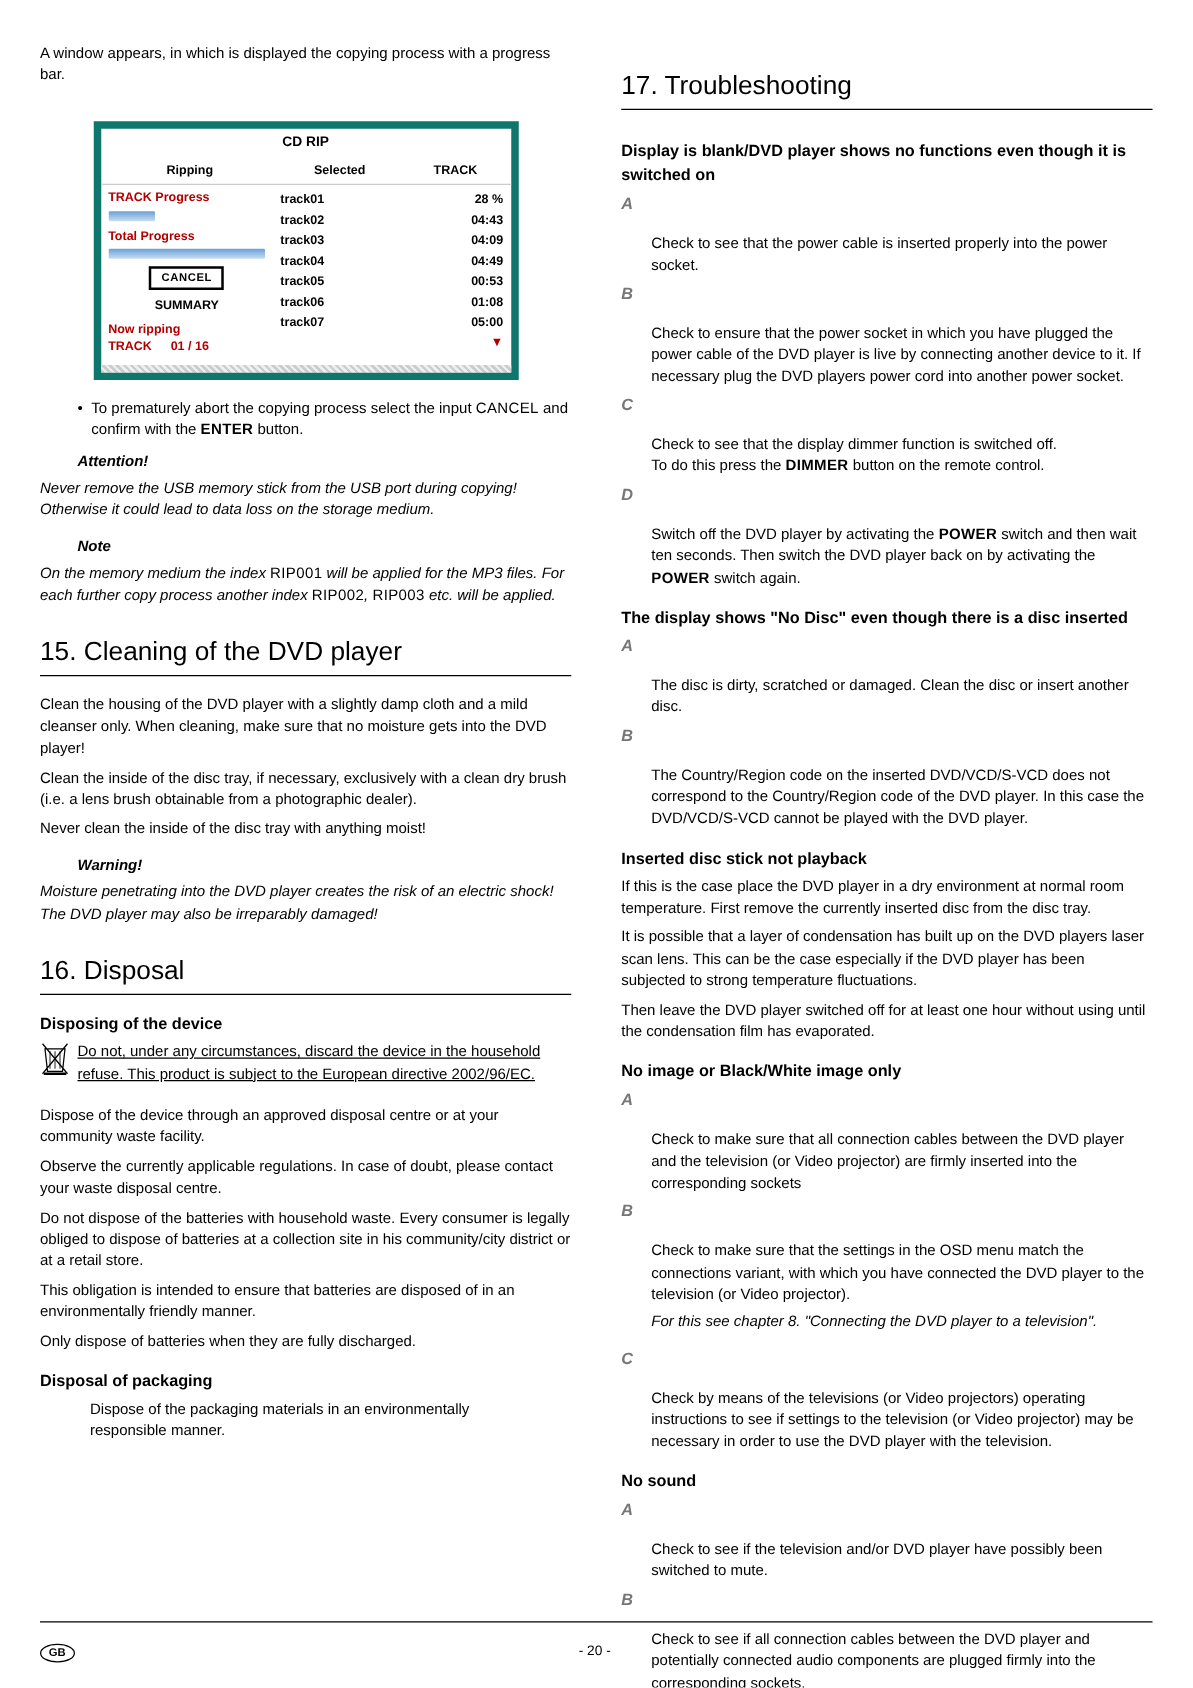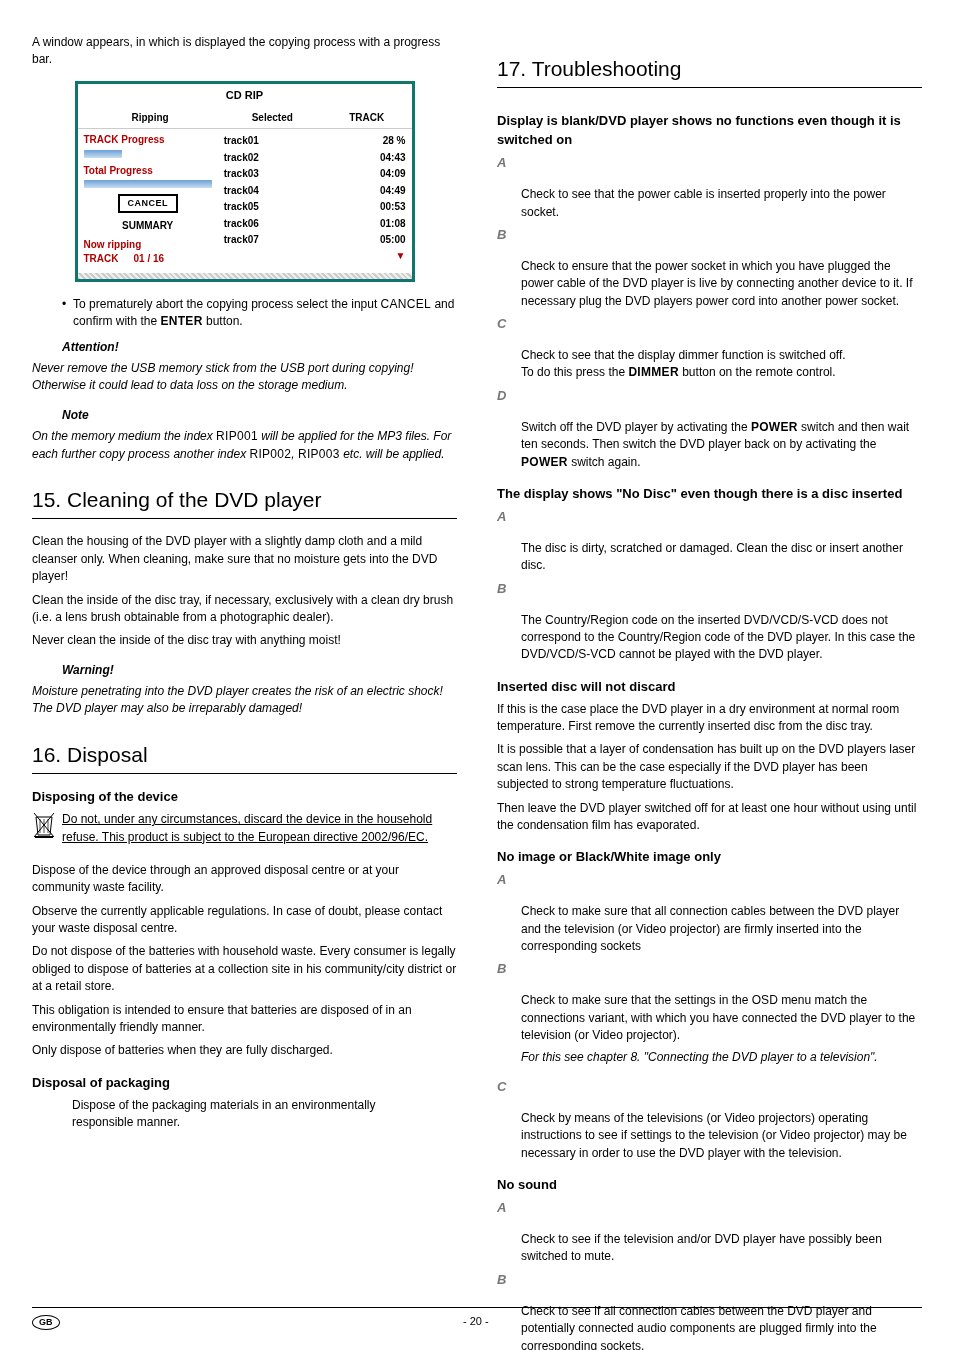--- a/index.html
+++ b/index.html
@@ -14,22 +14,22 @@
     padding: 34px 32px 20px 32px;
     position: relative;
   }
   .columns { display: flex; gap: 40px; }
   .col { flex: 1; }
   p { margin-bottom: 6px; }
 
   
   .cdrip {
     width: 340px;
-    margin: 12px auto 14px auto;
-    border: 3px solid #0f766e;
+    margin: 28px auto 14px auto;
+    border: 6px solid #0f766e;
     background: #fff;
     font-size: 10px;
     padding: 4px 0 0 0;
   }
   .cdrip-title { text-align: center; font-weight: bold; font-size: 11px; padding-bottom: 4px; }
   .cdrip-header { display: flex; border-bottom: 1px solid #ccc; font-weight: bold; padding: 3px 6px; }
   .cdrip-header .hl { flex: 1.2; text-align: center; }
   .cdrip-header .hm { flex: 1; text-align: center; }
   .cdrip-header .hr { flex: 0.7; text-align: center; }
   .cdrip-body { display: flex; }
@@ -61,21 +61,21 @@
 
   .bin-icon { width: 24px; height: 28px; float: left; margin-right: 6px; position: relative; }
   .bin-icon svg { width: 100%; height: 100%; }
 
   .abc { display: flex; margin-bottom: 5px; }
   .abc .letter { font-weight: bold; font-style: italic; color: #777; width: 24px; font-size: 13px; flex-shrink: 0; }
   .abc .txt { flex: 1; margin-top: 32px; }
 
   .right-h1 { font-size: 21px; font-weight: normal; border-bottom: 1px solid #000; padding-bottom: 3px; margin: 20px 0 24px 0; }
 
-  .footer { position: absolute; bottom: 20px; left: 32px; right: 32px; border-top: 0.5px solid #000; padding-top: 6px; font-size: 11px; display:flex; align-items:center; }
+  .footer { position: absolute; bottom: 20px; left: 32px; right: 32px; border-top: 0.5px solid #000; padding-top: 16px; font-size: 11px; display:flex; align-items:center; }
   .gb { border: 1px solid #000; border-radius: 50%; padding: 0 6px; font-size: 9px; font-weight: bold; }
   .pgnum { flex:1; text-align:center; }
 
   .caps { font-variant: small-caps; letter-spacing: 0.3px; }
 </style>
 </head>
 <body>
 
 <div class="columns">
 
@@ -215,21 +215,21 @@
     <h2 class="sub">The display shows "No Disc" even though there is a disc inserted</h2>
     <div class="abc">
         <span class="letter">A</span>
         <span class="txt">The disc is dirty, scratched or damaged. Clean the disc or insert another disc.</span>
       </div>
     <div class="abc">
         <span class="letter">B</span>
         <span class="txt">The Country/Region code on the inserted DVD/VCD/S-VCD does not correspond to the Country/Region code of the DVD player. In this case the DVD/VCD/S-VCD cannot be played with the DVD player.</span>
       </div>
 
-    <h2 class="sub">Inserted disc will not discard</h2>
+    <h2 class="sub">Inserted disc stick not playback</h2>
     <p>If this is the case place the DVD player in a dry environment at normal room temperature. First remove the currently inserted disc from the disc tray.</p>
     <p>It is possible that a layer of condensation has built up on the DVD players laser scan lens. This can be the case especially if the DVD player has been subjected to strong temperature fluctuations.</p>
     <p>Then leave the DVD player switched off for at least one hour without using until the condensation film has evaporated.</p>
 
     <h2 class="sub">No image or Black/White image only</h2>
     <div class="abc">
         <span class="letter">A</span>
         <span class="txt">Check to make sure that all connection cables between the DVD player and the television (or Video projector) are firmly inserted into the corresponding sockets</span>
       </div>
     <div class="abc">

